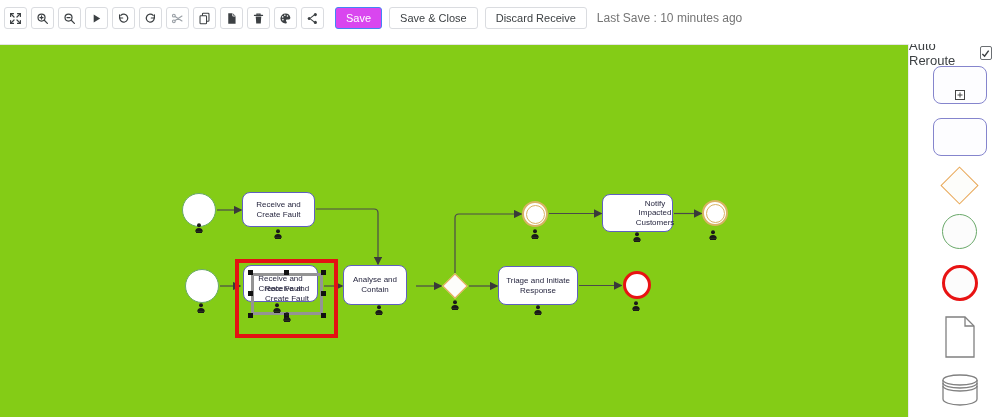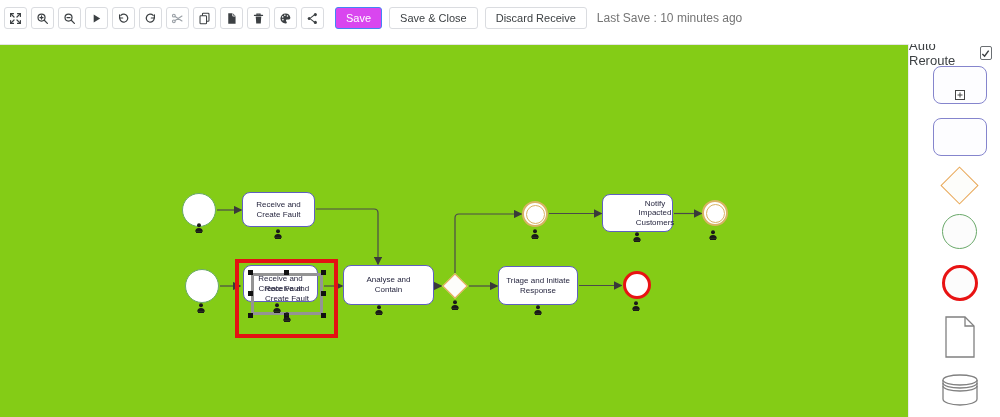--- a/index.html
+++ b/index.html
@@ -202,21 +202,21 @@
     <span class="handle h-nw"></span>
     <span class="handle h-n"></span>
     <span class="handle h-ne"></span>
     <span class="handle h-w"></span>
     <span class="handle h-e"></span>
     <span class="handle h-sw"></span>
     <span class="handle h-s"></span>
     <span class="handle h-se"></span>
   </div>
 
-  <div class="task" style="left:343px;top:220px;width:91px;height:40px;">
+  <div class="task" style="left:343px;top:220px;width:64px;height:40px;">
     <span class="task-label">Analyse and
 Contain</span>
   </div>
   <div class="diamond" style="left:446px;top:232px;width:18px;height:18px;"></div>
   <div class="task" style="left:498px;top:221px;width:80px;height:39px;">
     <span class="task-label">Triage and Initiate
 Response</span>
   </div>
   <div class="evt evt-end" style="left:623px;top:226px;width:28px;height:28px;"></div>
 

